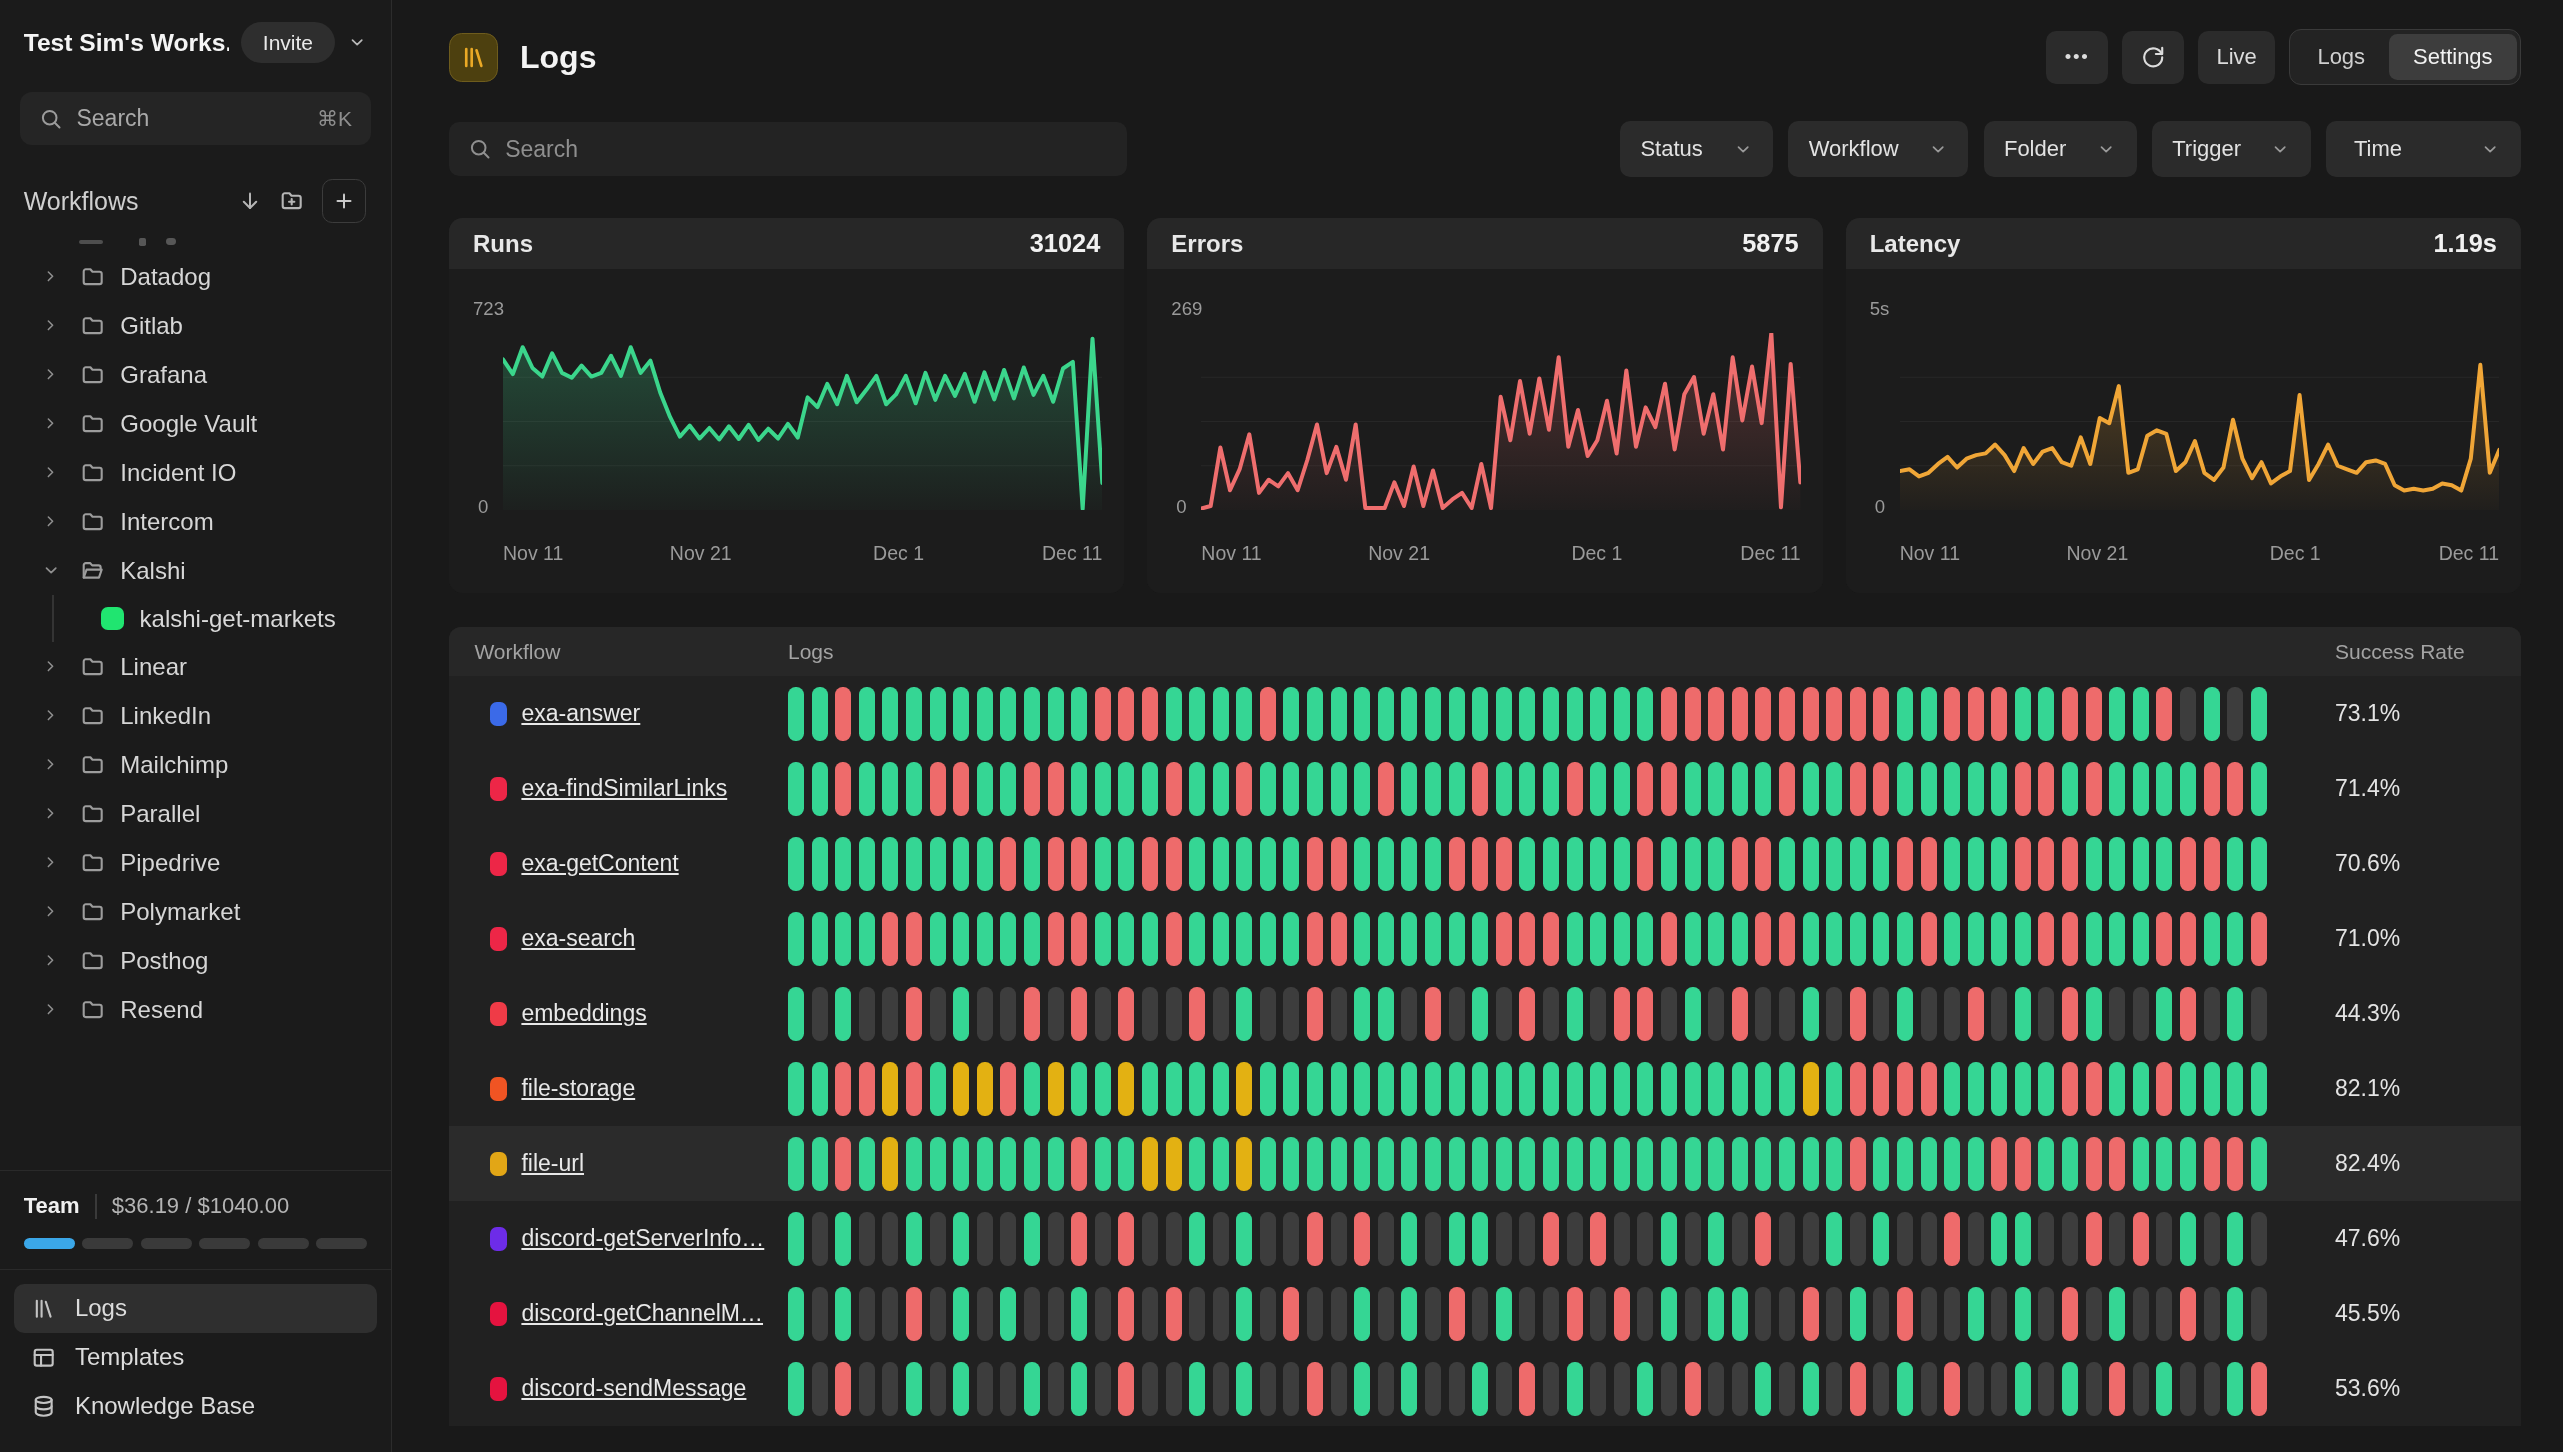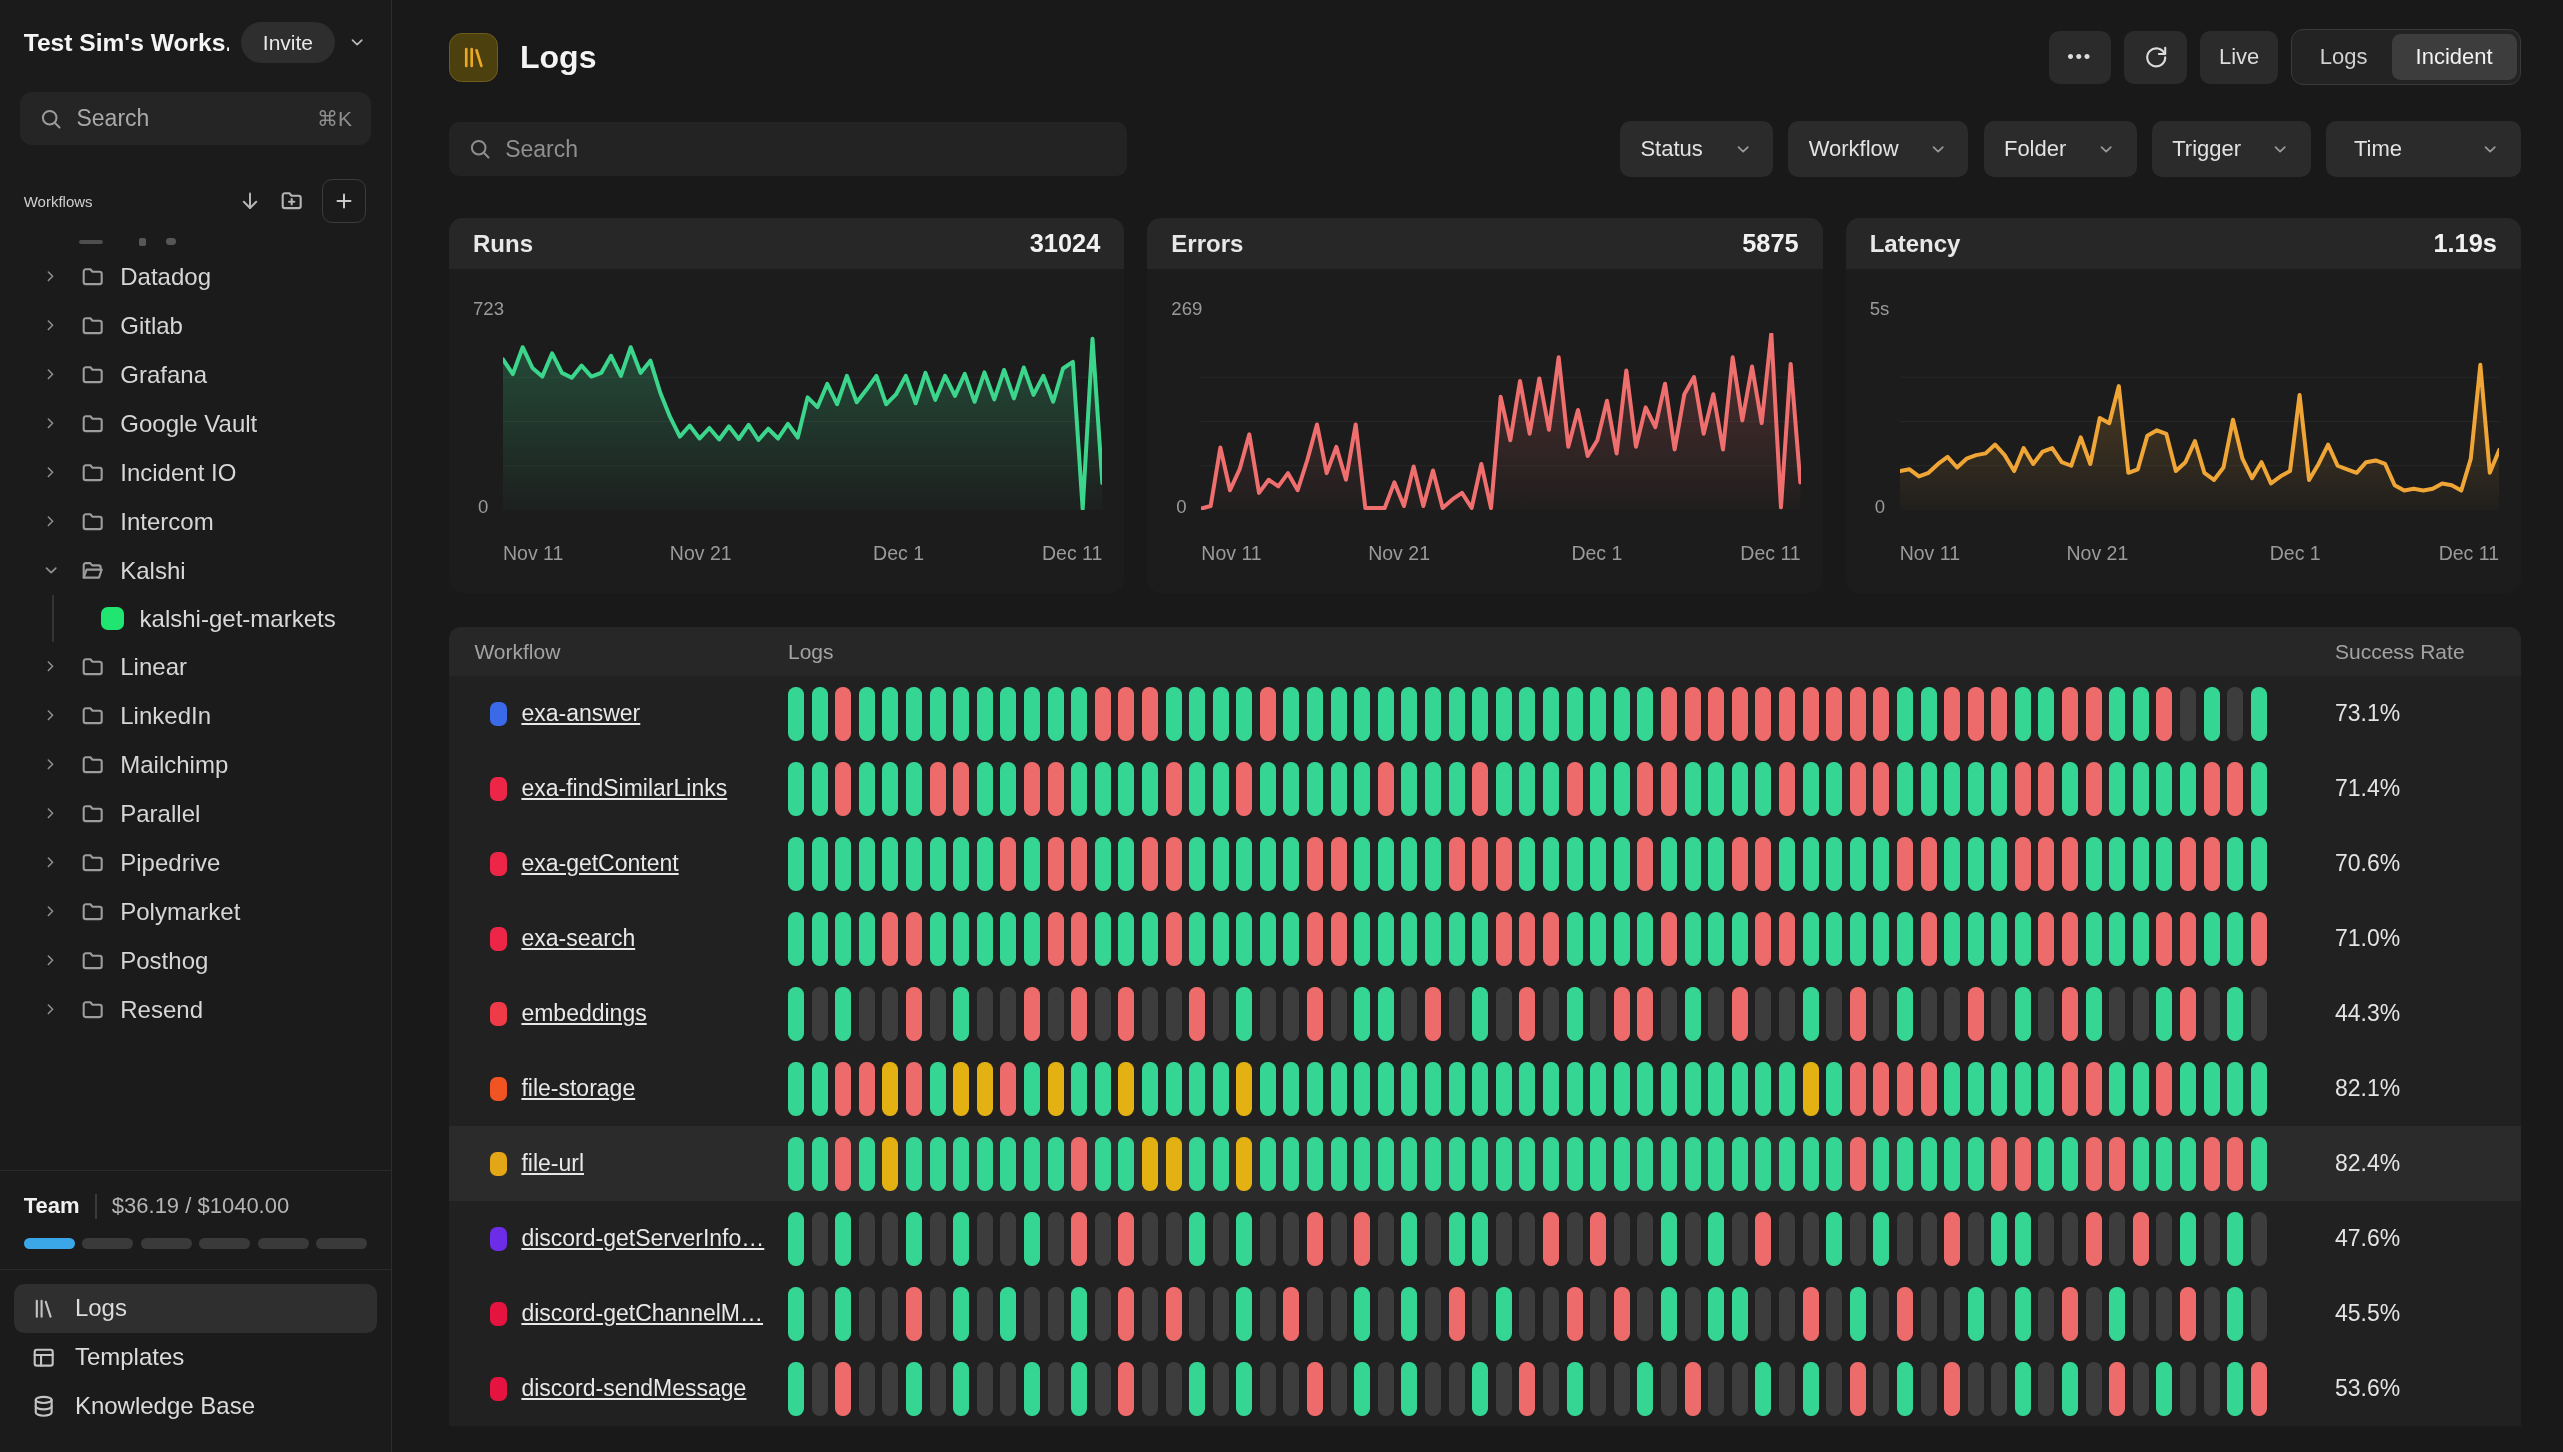--- a/index.html
+++ b/index.html
@@ -12,21 +12,21 @@
   .ws-row { display:flex; align-items:center; gap:12px; padding:0 3.4px; }
   .ws-name { font-size:24.6px; font-weight:700; color:#f5f5f5; flex:1; white-space:nowrap; overflow:hidden; }
   .invite-btn { background:#2e2e2e; color:#e9e9e9; font-size:21px; padding:8.5px 22px; border-radius:847px; border:none; cursor:pointer; }
   .ws-chev { color:#b9b9b9; display:flex; }
 
   .side-search { margin-top:29px; height:53px; background:#252525; border-radius:12px; display:flex; align-items:center; padding:0 18.6px; gap:13.6px; color:#9b9b9b; }
   .side-search .ph { font-size:23px; color:#a9a9a9; flex:1; }
   .side-search .kbd { font-size:21px; color:#8e8e8e; }
 
   .wf-header { margin-top:34px; display:flex; align-items:center; padding:0 5.1px 0 3.4px; }
-  .wf-title { font-size:15px; color:#cfcfcf; flex:1; }
+  .wf-title { font-size:25px; color:#cfcfcf; flex:1; }
   .wf-icons { display:flex; align-items:center; gap:17px; color:#b5b5b5; }
   .icon-box { width:44px; height:44px; border:1.7px solid #3c3c3c; border-radius:10.2px; display:flex; align-items:center; justify-content:center; color:#c9c9c9; background:transparent; cursor:pointer; }
 
   .folder-list { margin-top:12px; flex:1; overflow:hidden; }
   .clipped-row { height:17px; position:relative; }
   .clipped-row .m1 { position:absolute; left:59px; top:5.1px; width:24px; height:4.2px; background:#4e4e4e; border-radius:2.5px; }
   .clipped-row .m2 { position:absolute; left:119px; top:3.4px; width:6.8px; height:7.6px; background:#575757; border-radius:1.7px; }
   .clipped-row .m3 { position:absolute; left:146px; top:3.4px; width:10.2px; height:6.8px; background:#575757; border-radius:3.4px; }
   .folder-row { height:49px; display:flex; align-items:center; gap:6.8px; cursor:pointer; padding-left:20.3px; }
   .folder-row .chev { width:25.4px; color:#8f8f8f; display:flex; }
@@ -428,21 +428,21 @@
         <span>
           <svg width="25.4" height="25.4" viewBox="0 0 24 24" fill="none" stroke="currentColor" stroke-width="2" stroke-linecap="round" stroke-linejoin="round">
               <polyline points="21 3.5 21 9.5 15 9.5"></polyline>
               <path d="M20.4 9.5a8.5 8.5 0 1 0 .6 3"></path>
             </svg>
         </span>
       </button>
       <button class="tb-btn">Live</button>
       <div class="seg-group" id="seg-group">
           <span class="seg">Logs</span>
-          <span class="seg active">Incident</span>
+          <span class="seg active">Settings</span>
         </div>
     </div>
   </div>
 
   <div class="controls-row">
     <div class="main-search">
       <span class="s-ico2">
           <svg width="24" height="24" viewBox="0 0 24 24" fill="none" stroke="currentColor" stroke-width="2" stroke-linecap="round" stroke-linejoin="round">
             <circle cx="10.7" cy="10.7" r="6.8"></circle>
             <line x1="15.8" y1="15.8" x2="20.5" y2="20.5"></line>

